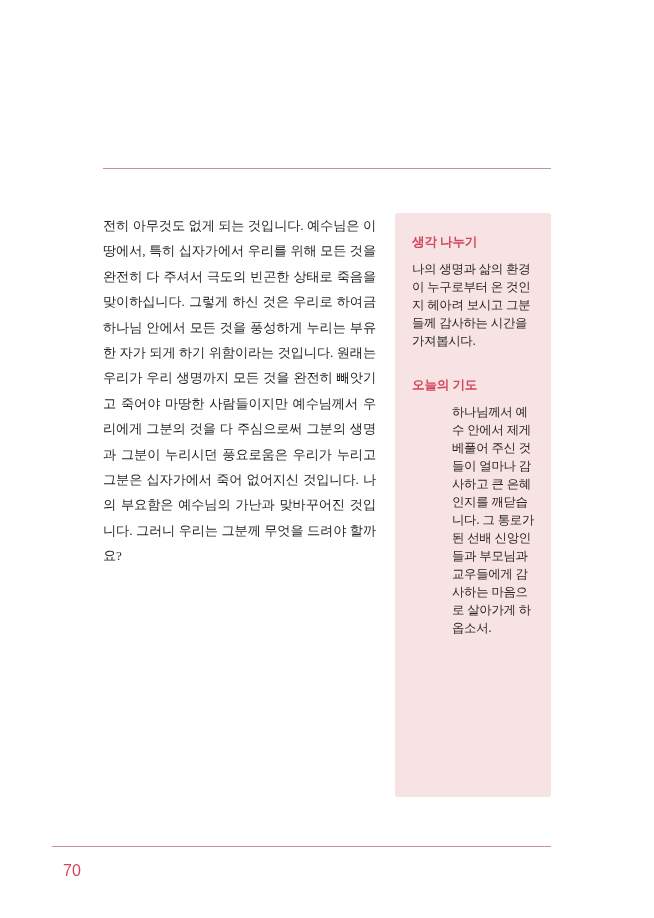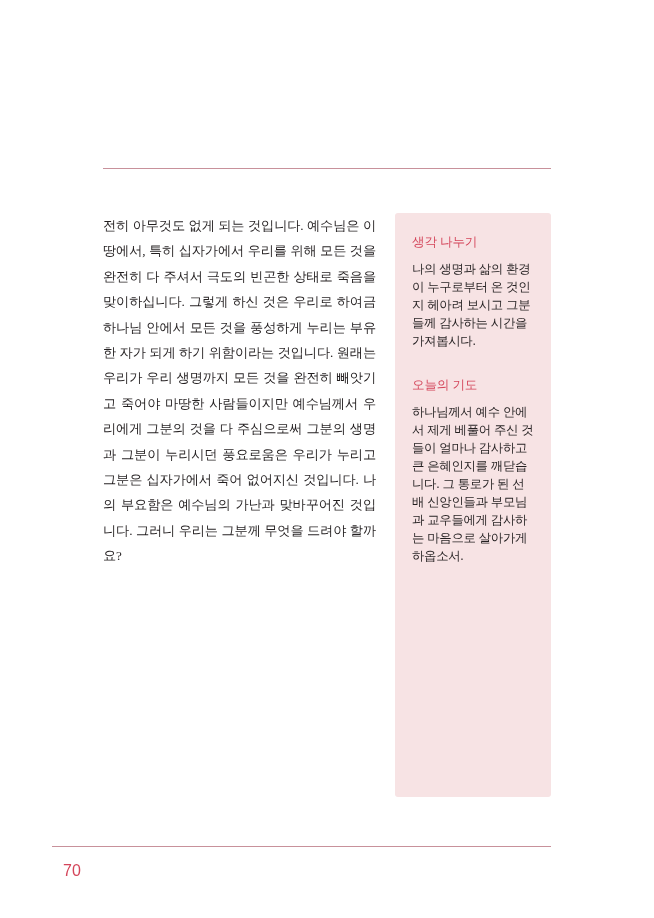--- a/index.html
+++ b/index.html
@@ -58,39 +58,40 @@
     height: 584px;
     background: #f7e3e4;
     border-radius: 3px;
     box-sizing: border-box;
     padding: 20px 17px 20px 17px;
   }
 
   .side-heading {
     font-family: "Liberation Sans", sans-serif;
     font-size: 12.6px;
-    font-weight: normal;
+    font-weight: bold;
     color: #d4455a;
     line-height: 18px;
     margin: 0 0 9px 0;
     letter-spacing: -0.2px;
   }
 
   .side-para {
     font-family: "Liberation Sans", sans-serif;
     font-size: 12.4px;
     line-height: 18px;
     color: #231f20;
     margin: 0 0 26px 0;
     letter-spacing: -0.3px;
     word-break: break-all;
   }
 
   .side-para:last-child {
     margin-bottom: 0;
+    margin-left: 40px;
   }
 
   
   .footer-rule {
     position: absolute;
     left: 52px;
     top: 846px;
     width: 499px;
     height: 1px;
     background: #c8919b;

